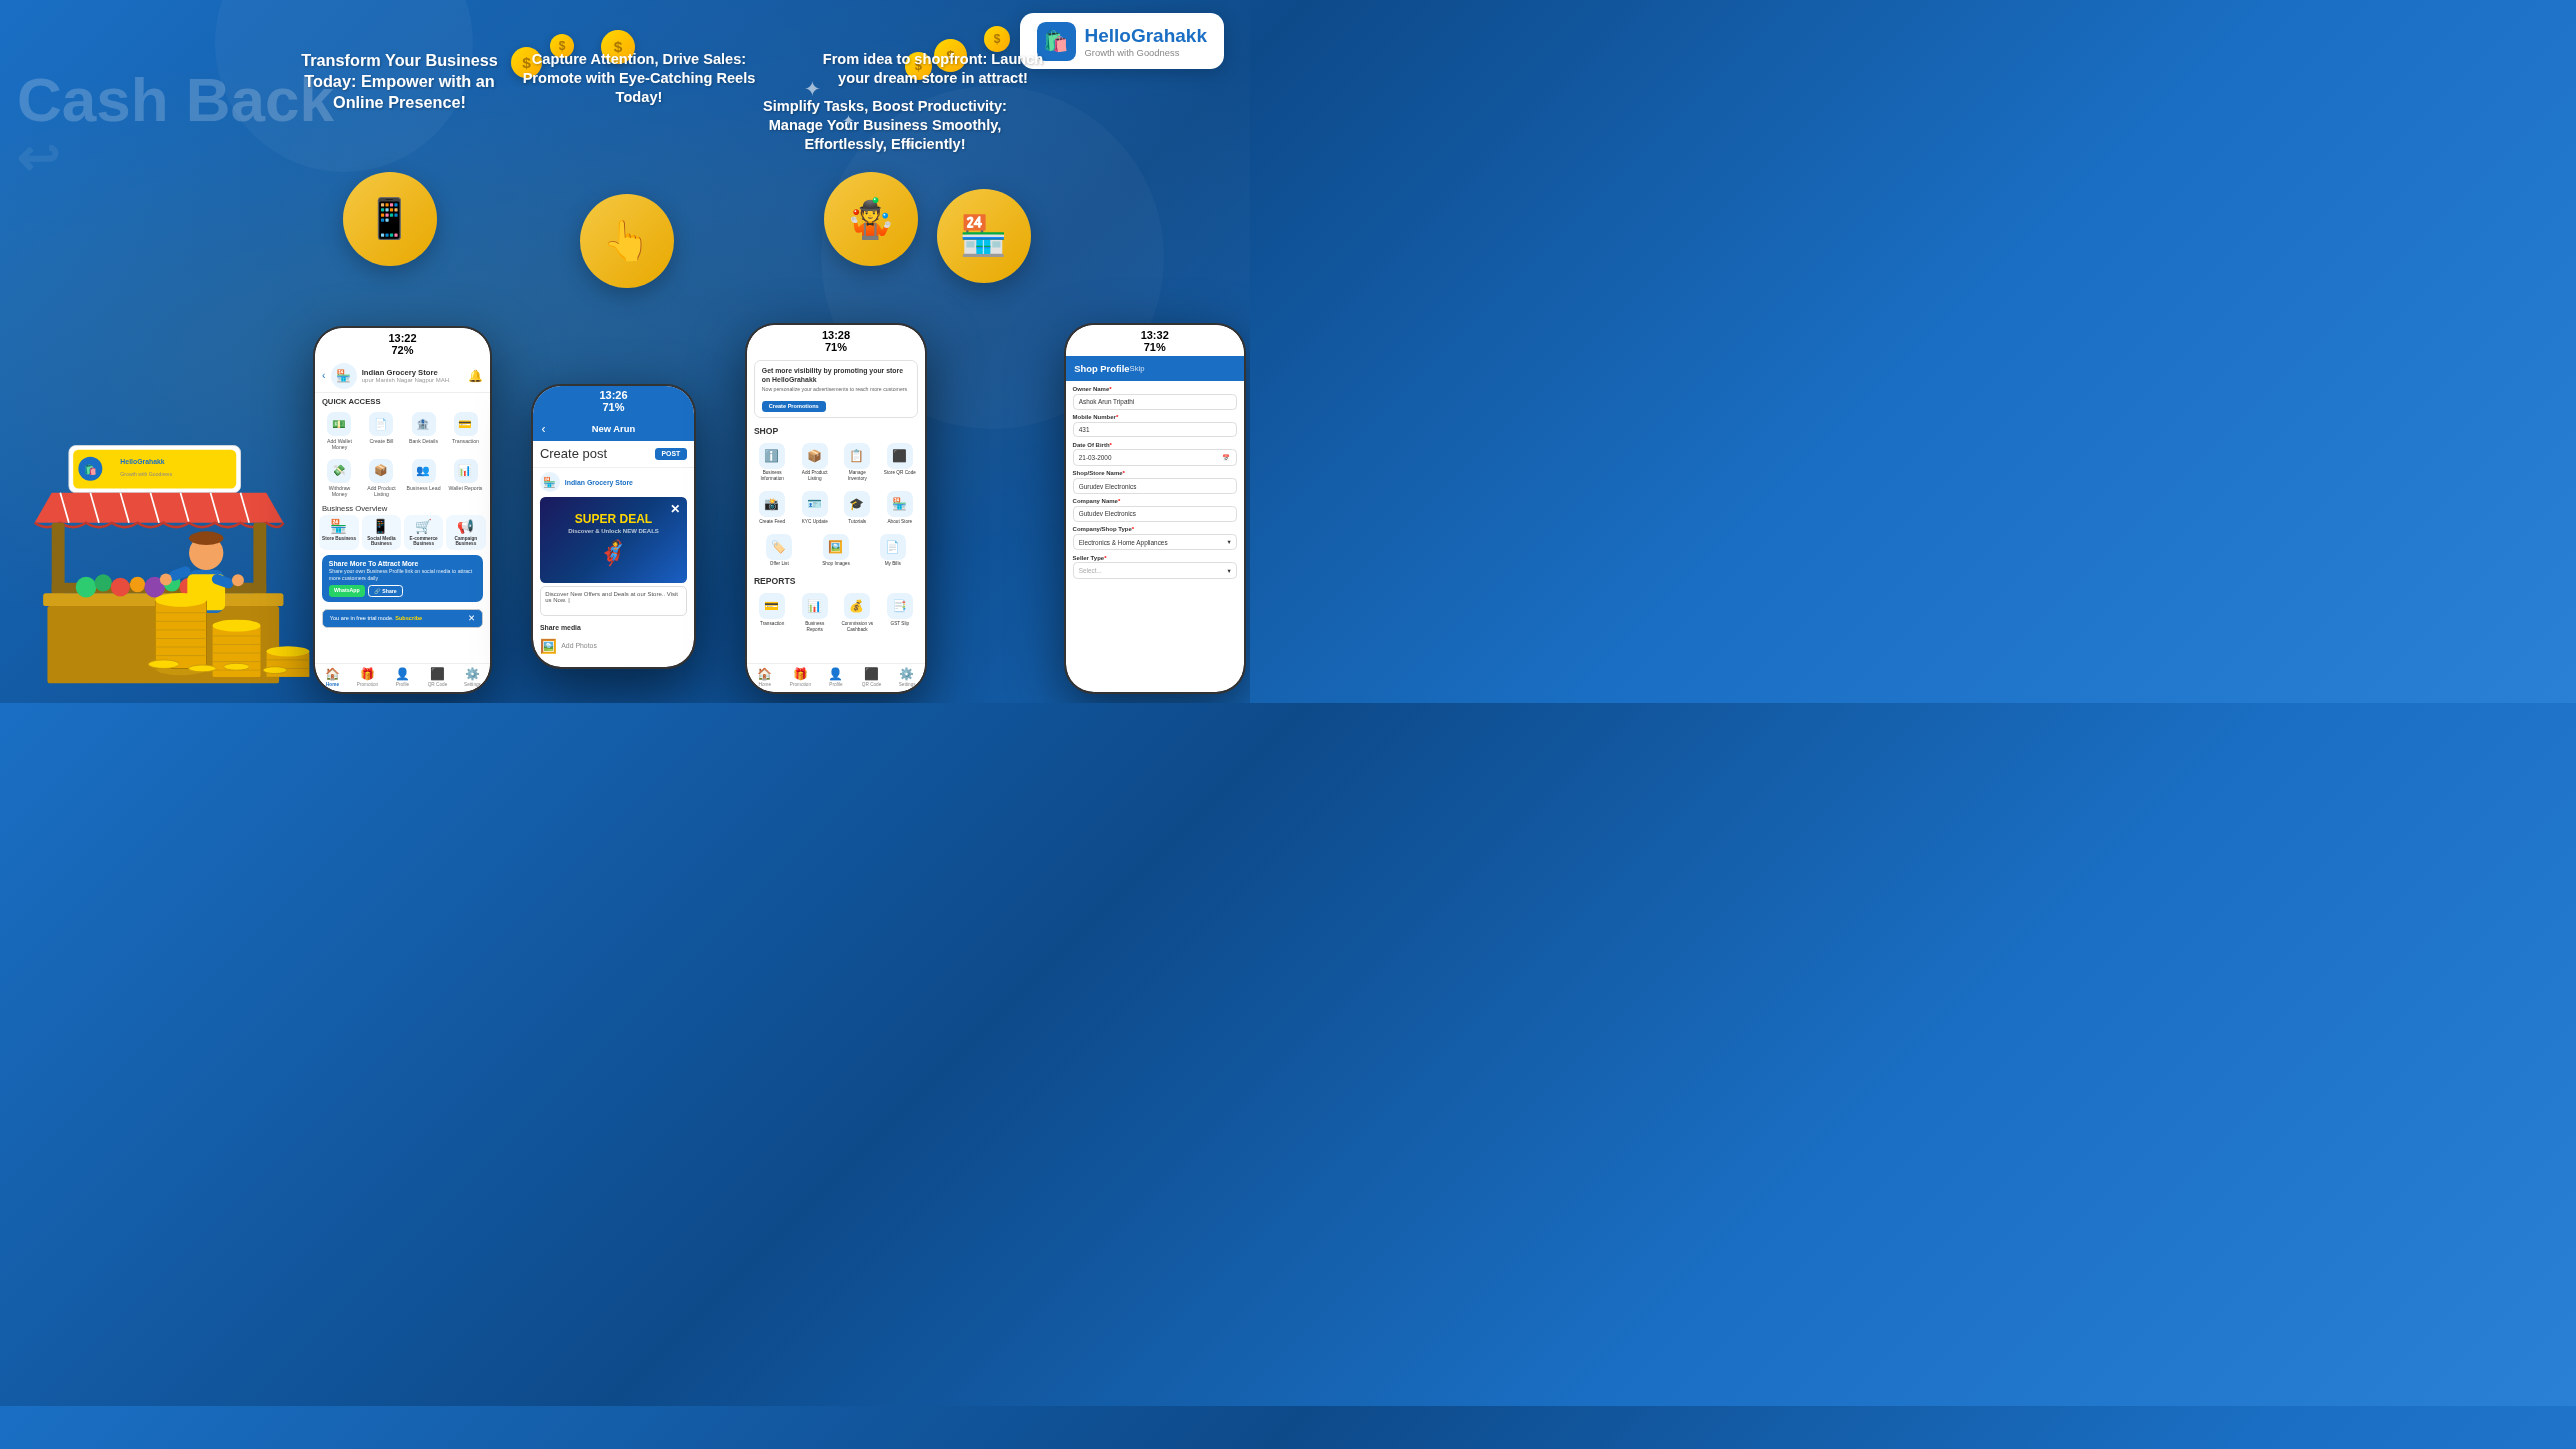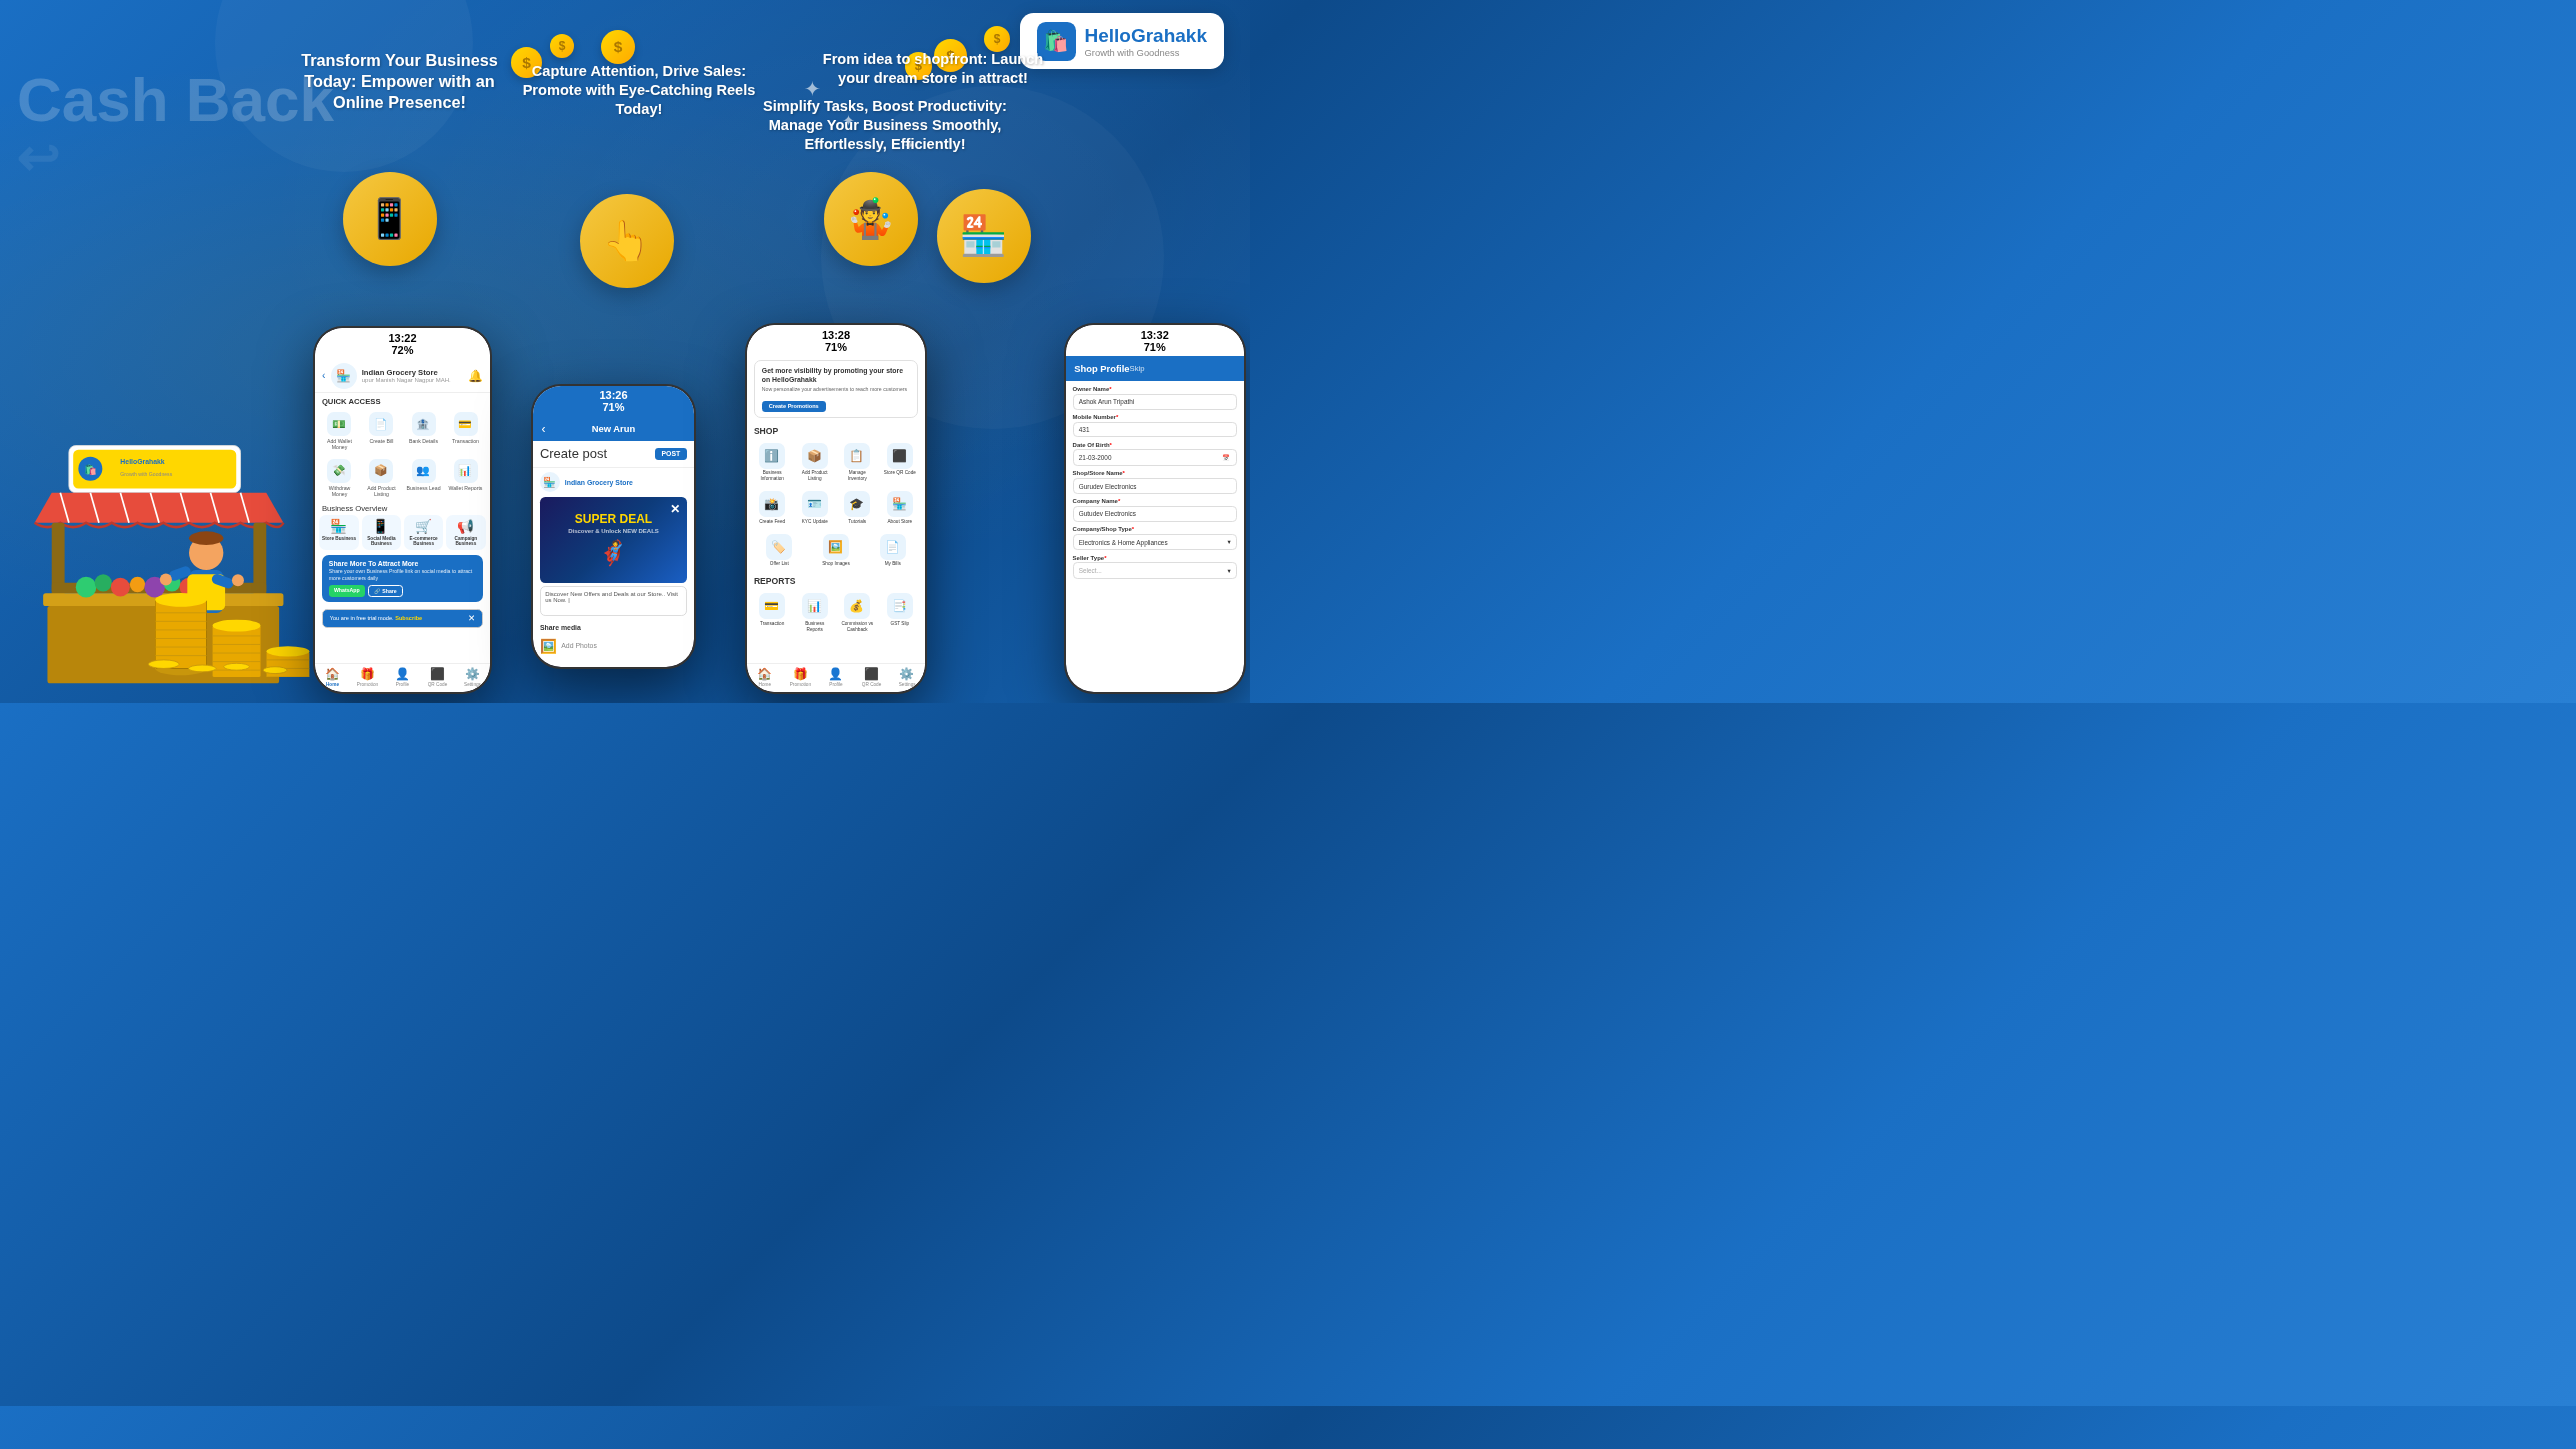--- a/index.html
+++ b/index.html
@@ -676,21 +676,21 @@
   <ellipse cx="25" cy="145" rx="18" ry="5" fill="#ffd700" stroke="#c8960c" stroke-width="1"></ellipse>
   <ellipse cx="70" cy="150" rx="16" ry="4" fill="#ffd700" stroke="#c8960c" stroke-width="1"></ellipse>
   <ellipse cx="110" cy="148" rx="15" ry="4" fill="#ffd700" stroke="#c8960c" stroke-width="1"></ellipse>
   <ellipse cx="155" cy="152" rx="14" ry="4" fill="#ffd700" stroke="#c8960c" stroke-width="1"></ellipse>
 </svg>
 
 <div style="position:absolute;top:50px;left:292px;width:215px;text-align:center;">
   <p class="section-heading">Transform Your Business Today: Empower with an Online Presence!</p>
 </div>
 
-<div style="position:absolute;top:62px;left:519px;width:240px;text-align:center;">
+<div style="position:absolute;top:50px;left:519px;width:240px;text-align:center;">
   <p class="section-heading" style="font-size:14.6px;">Capture Attention, Drive Sales: Promote with Eye-Catching Reels Today!</p>
 </div>
 
 <div style="position:absolute;top:50px;left:756px;width:258px;text-align:center;margin-top:47px;">
   <p class="section-heading" style="font-size:14.6px;">Simplify Tasks, Boost Productivity: Manage Your Business Smoothly, Effortlessly, Efficiently!</p>
 </div>
 
 <div style="position:absolute;top:50px;right:197px;width:240px;text-align:center;">
   <p class="section-heading" style="font-size:14.6px;">From idea to shopfront: Launch your dream store in attract!</p>
 </div>

